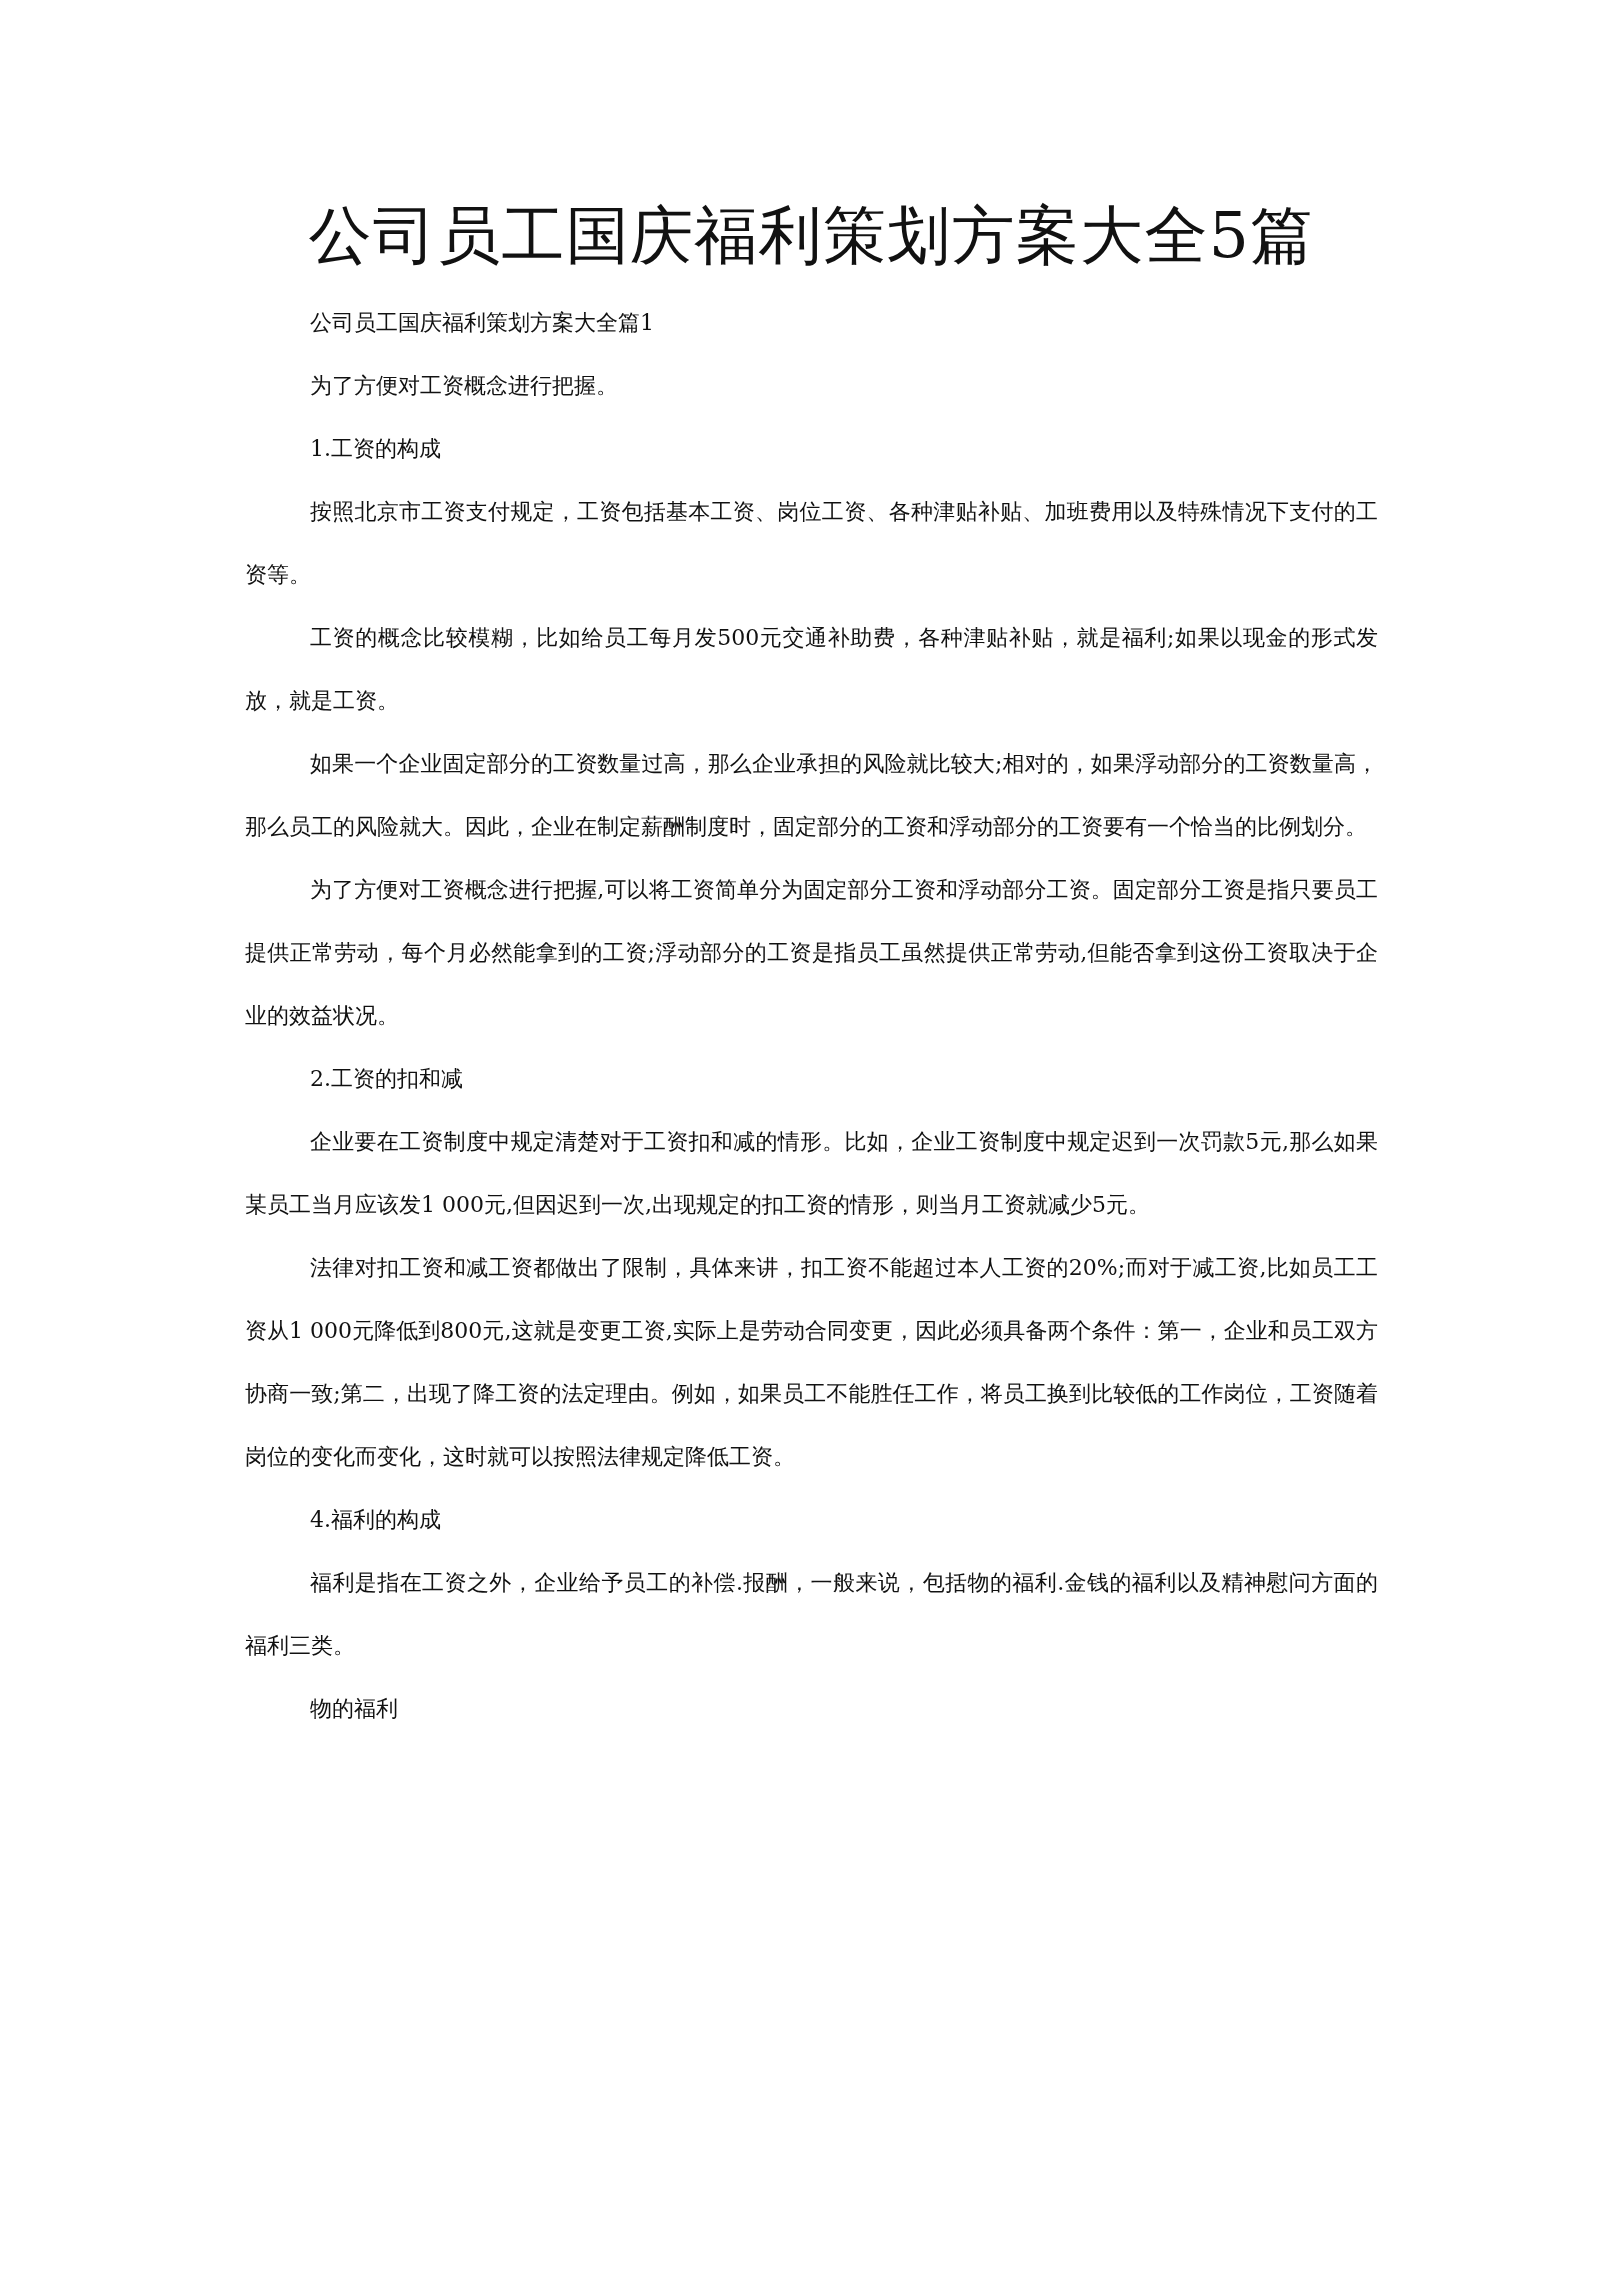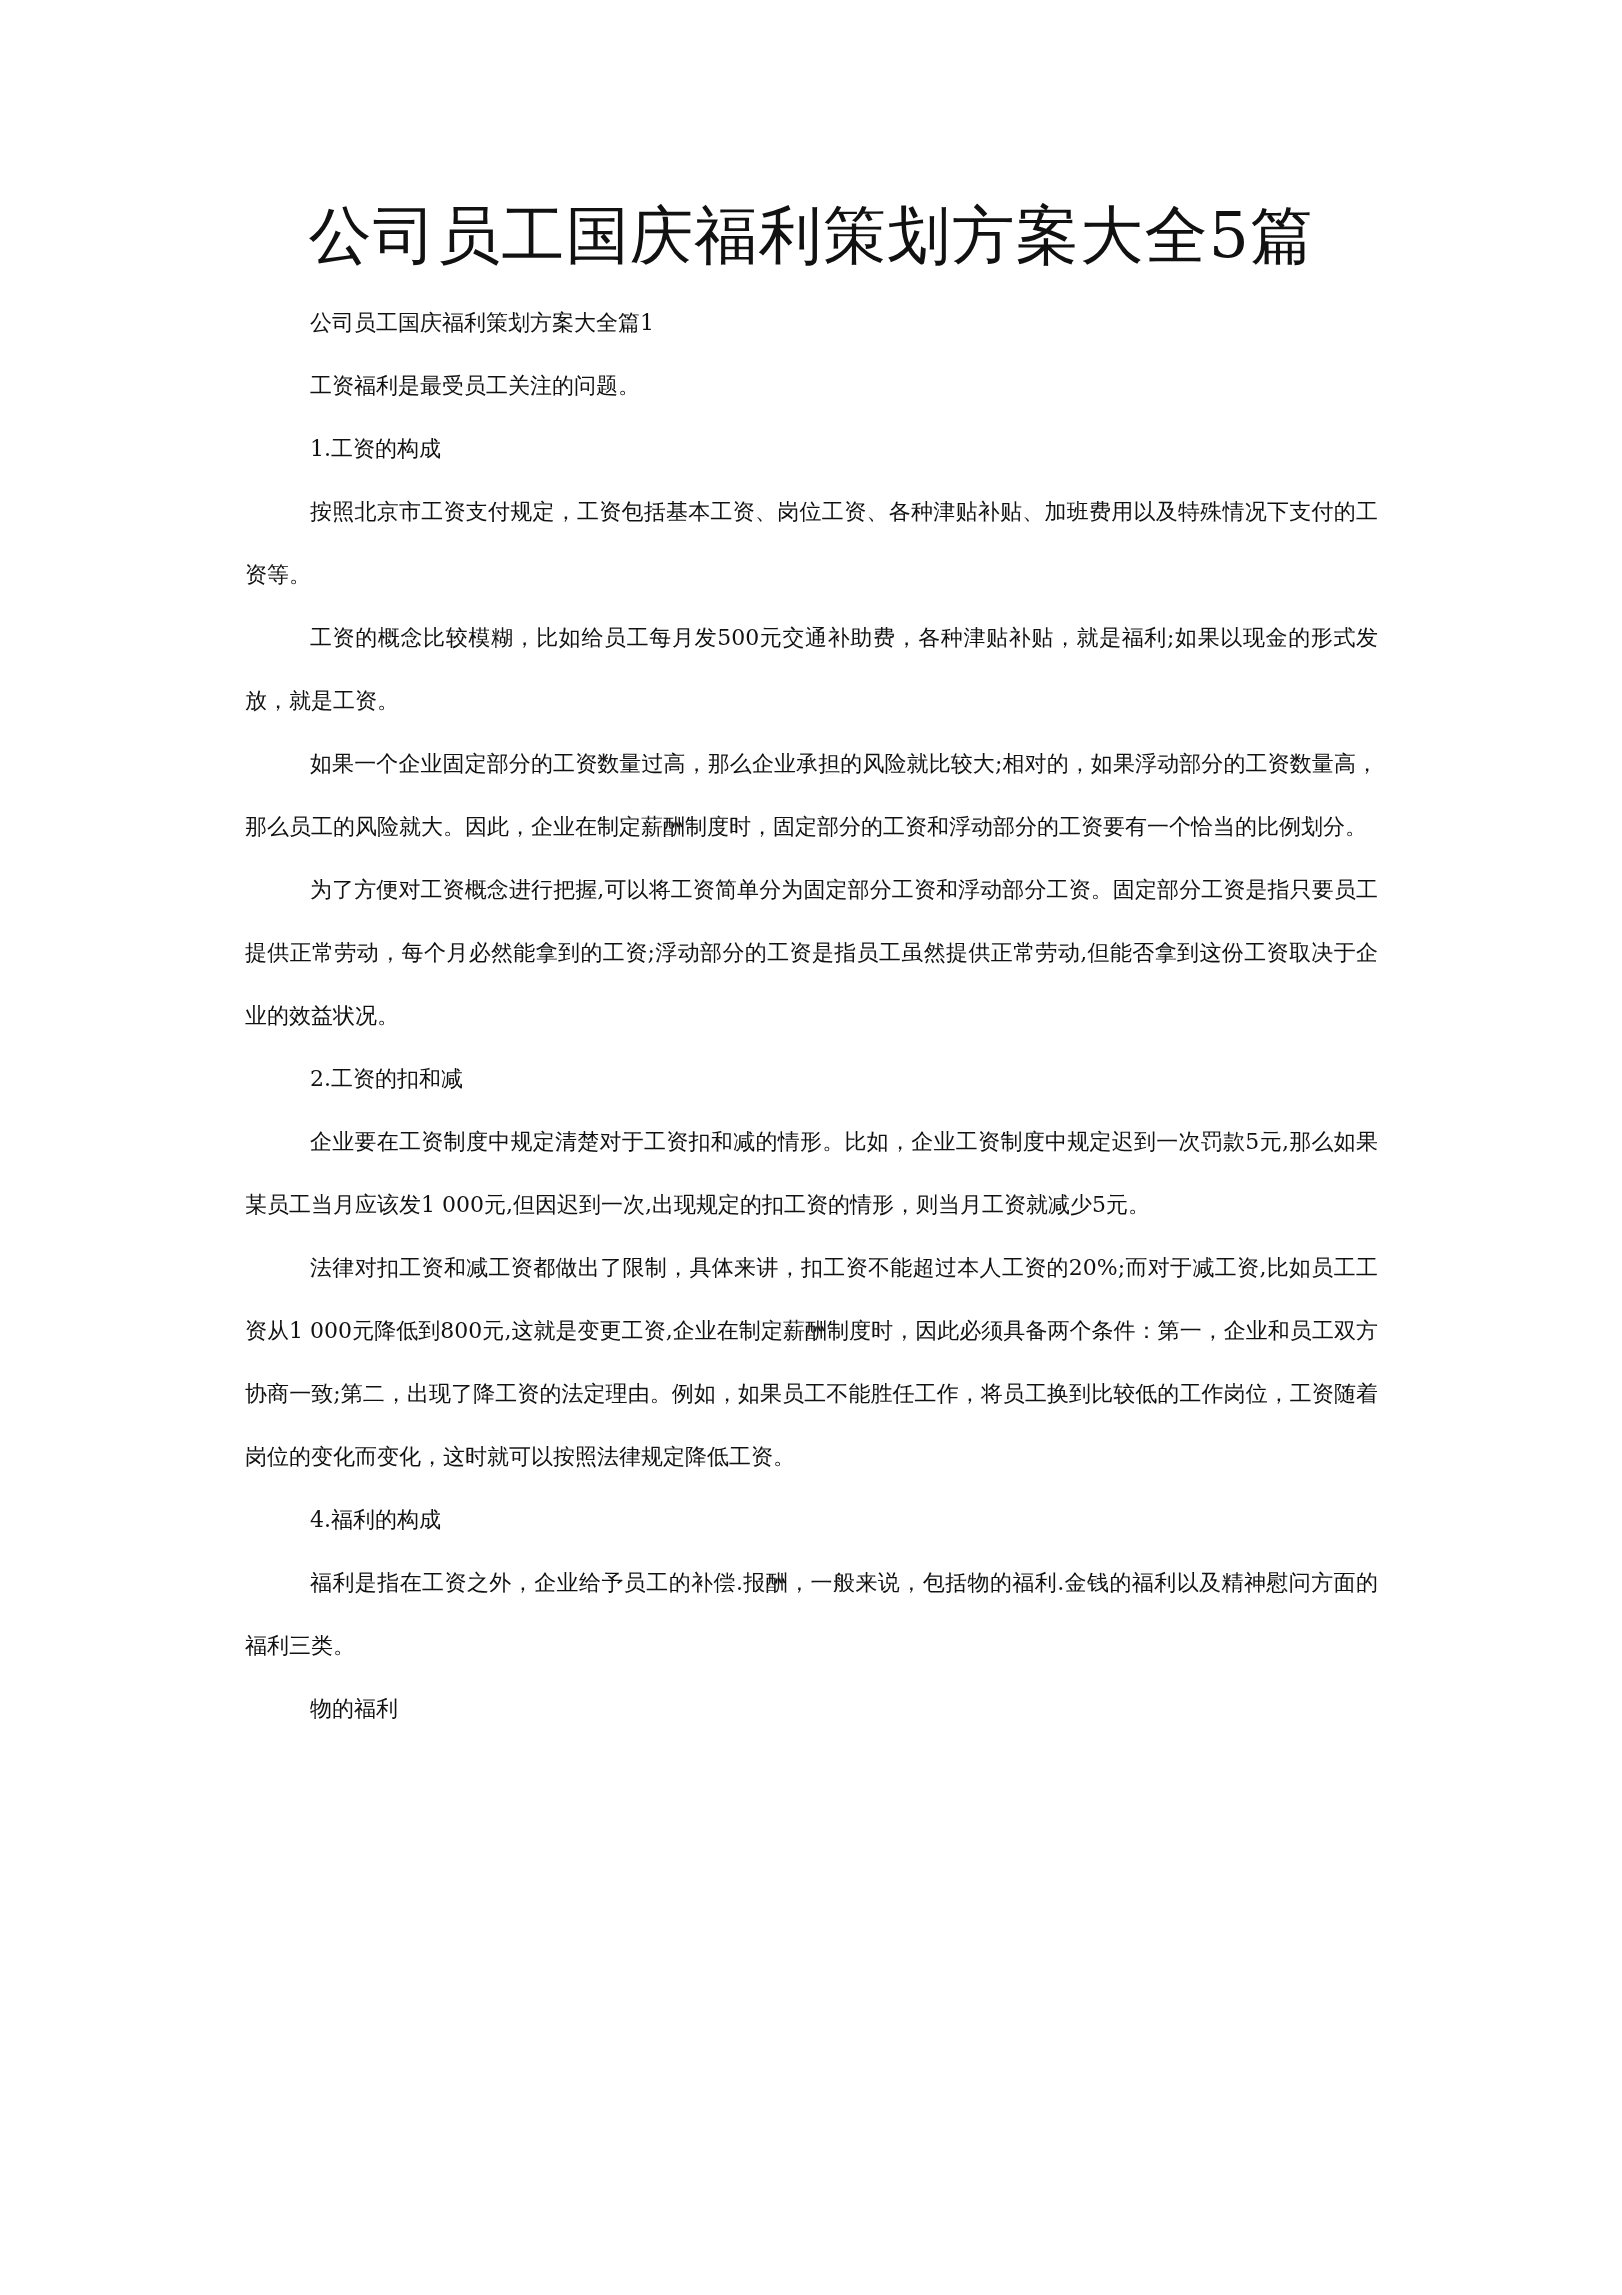--- a/index.html
+++ b/index.html
@@ -56,27 +56,27 @@
   }
 </style>
 </head>
 <body>
 
 <div class="page">
   <h1 class="title">公司员工国庆福利策划方案大全5篇</h1>
 
   <div class="content">
     <p class="subtitle">公司员工国庆福利策划方案大全篇1</p>
-    <p>工资福利是最受员工关注的问题。</p>
+    <p>为了方便对工资概念进行把握。</p>
     <p class="heading">1.工资的构成</p>
     <p>按照北京市工资支付规定，工资包括基本工资、岗位工资、各种津贴补贴、加班费用以及特殊情况下支付的工资等。</p>
     <p>工资的概念比较模糊，比如给员工每月发500元交通补助费，各种津贴补贴，就是福利;如果以现金的形式发放，就是工资。</p>
     <p>如果一个企业固定部分的工资数量过高，那么企业承担的风险就比较大;相对的，如果浮动部分的工资数量高，那么员工的风险就大。因此，企业在制定薪酬制度时，固定部分的工资和浮动部分的工资要有一个恰当的比例划分。</p>
     <p>为了方便对工资概念进行把握,可以将工资简单分为固定部分工资和浮动部分工资。固定部分工资是指只要员工提供正常劳动，每个月必然能拿到的工资;浮动部分的工资是指员工虽然提供正常劳动,但能否拿到这份工资取决于企业的效益状况。</p>
     <p class="heading">2.工资的扣和减</p>
     <p>企业要在工资制度中规定清楚对于工资扣和减的情形。比如，企业工资制度中规定迟到一次罚款5元,那么如果某员工当月应该发1 000元,但因迟到一次,出现规定的扣工资的情形，则当月工资就减少5元。</p>
-    <p>法律对扣工资和减工资都做出了限制，具体来讲，扣工资不能超过本人工资的20%;而对于减工资,比如员工工资从1 000元降低到800元,这就是变更工资,企业在制定薪酬制度时，因此必须具备两个条件：第一，企业和员工双方协商一致;第二，出现了降工资的法定理由。例如，如果员工不能胜任工作，将员工换到比较低的工作岗位，工资随着岗位的变化而变化，这时就可以按照法律规定降低工资。</p>
+    <p>法律对扣工资和减工资都做出了限制，具体来讲，扣工资不能超过本人工资的20%;而对于减工资,比如员工工资从1 000元降低到800元,这就是变更工资,实际上是劳动合同变更，因此必须具备两个条件：第一，企业和员工双方协商一致;第二，出现了降工资的法定理由。例如，如果员工不能胜任工作，将员工换到比较低的工作岗位，工资随着岗位的变化而变化，这时就可以按照法律规定降低工资。</p>
     <p class="heading">4.福利的构成</p>
     <p>福利是指在工资之外，企业给予员工的补偿.报酬，一般来说，包括物的福利.金钱的福利以及精神慰问方面的福利三类。</p>
     <p class="heading">物的福利</p>
   </div>
 </div>
 
 
 </body></html>

